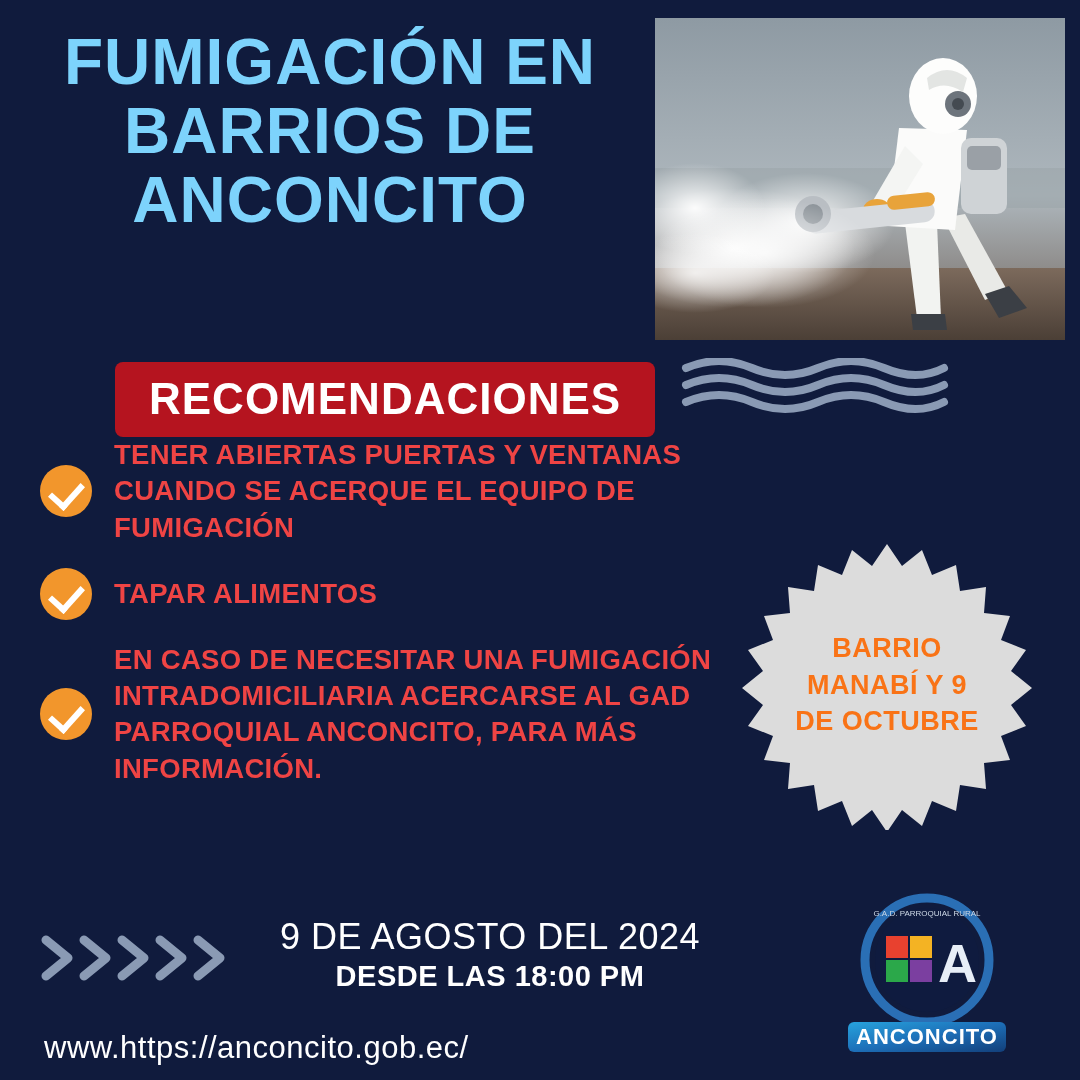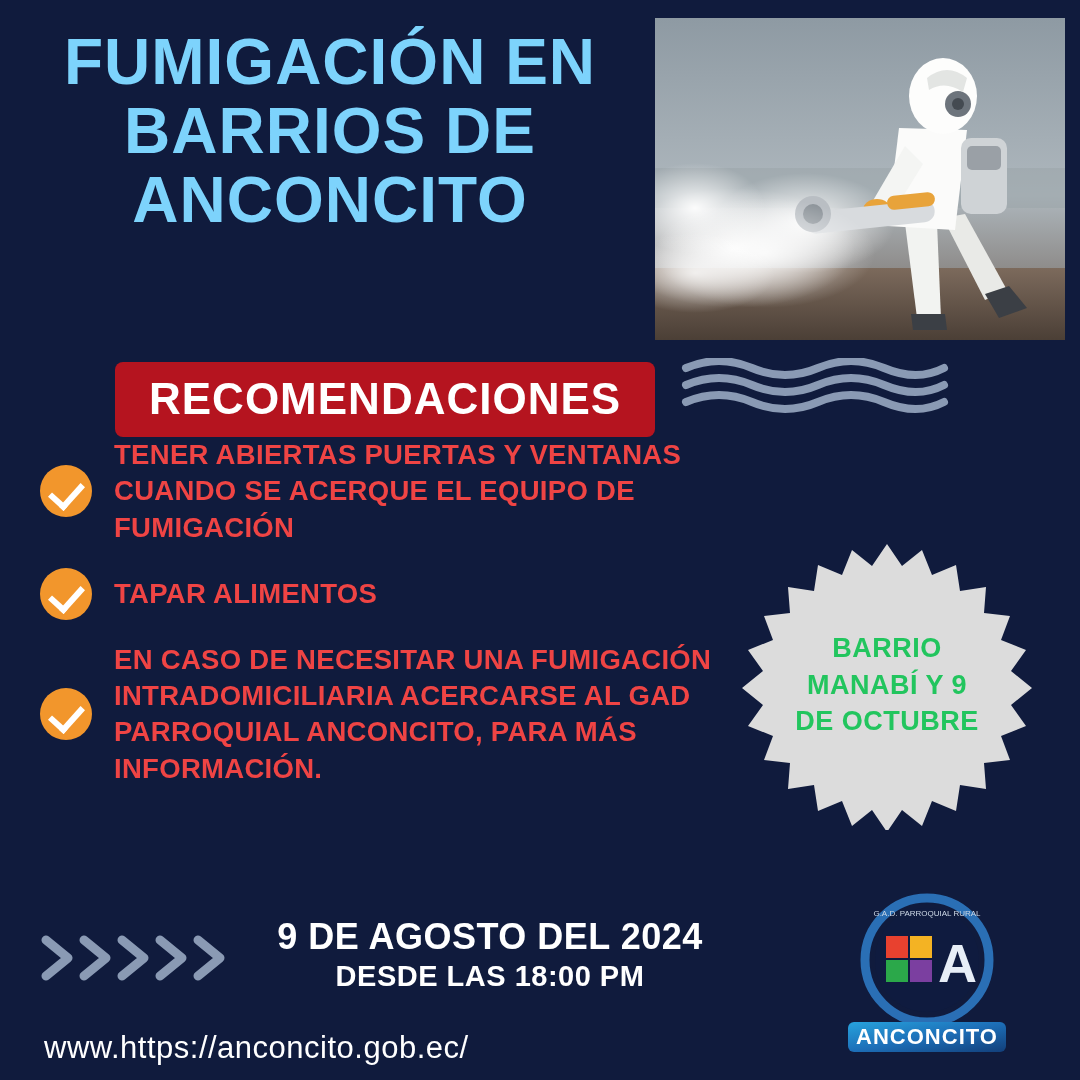--- a/index.html
+++ b/index.html
@@ -131,21 +131,21 @@
   .badge-text {
     position: absolute;
     left: 0;
     top: 0;
     width: 290px;
     height: 290px;
     display: flex;
     align-items: center;
     justify-content: center;
     text-align: center;
-    color: #22c55e;
+    color: #f97316;
     font-size: 27px;
     font-weight: bold;
     line-height: 1.35;
     letter-spacing: 0.5px;
     padding: 0 46px;
     box-sizing: border-box;
     text-transform: uppercase;
   }
 
   
@@ -159,21 +159,21 @@
   .date-block {
     position: absolute;
     left: 255px;
     top: 915px;
     width: 470px;
     color: #ffffff;
     text-align: center;
   }
   .date-line1 {
     font-size: 36px;
-    font-weight: bold;
+    font-weight: normal;
     letter-spacing: 0.5px;
     line-height: 1.2;
   }
   .date-line2 {
     font-size: 29px;
     font-weight: bold;
     letter-spacing: 0.5px;
     line-height: 1.3;
   }
 

